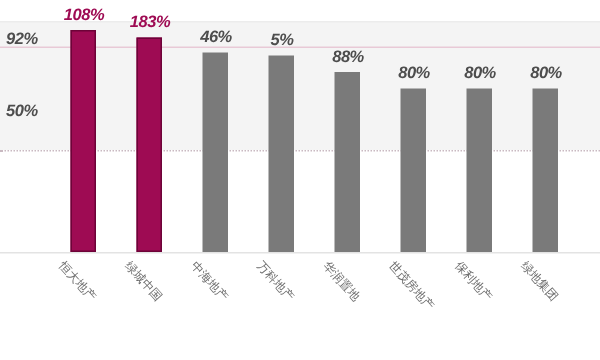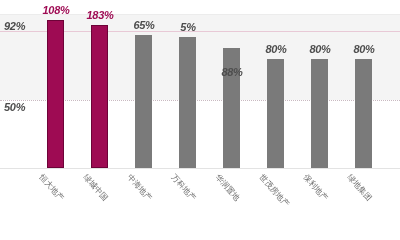--- a/index.html
+++ b/index.html
@@ -68,21 +68,21 @@
     position: absolute;
     left: 4px;
     font-size: 11px;
     font-weight: bold;
     font-style: italic;
     color: #4d4d4d;
     letter-spacing: -0.3px;
     white-space: nowrap;
   }
   .y-label.y100 { top: 20px; }
-  .y-label.y50  { top: 101px; }
+  .y-label.y50  { top: 68px; }
 
   
   .bars {
     position: absolute;
     left: 0px;
     top: 0px;
     width: 400px;
     height: 168px;
     text-align: center;
   }
@@ -166,29 +166,29 @@
       <div class="bar-slot" style="left: 34px;">
         <div class="bar magenta" title="恒大地产 108%" style="height: 148.04px;"></div>
         <div class="bar-value magenta" style="top: 3.96px;">108%</div>
       </div>
       <div class="bar-slot" style="left: 78px;">
         <div class="bar magenta" title="绿城中国 104%" style="height: 142.52px;"></div>
         <div class="bar-value magenta" style="top: 9.48px;">183%</div>
       </div>
       <div class="bar-slot" style="left: 122px;">
         <div class="bar grey" title="中海地产 97%" style="height: 132.86px;"></div>
-        <div class="bar-value grey" style="top: 19.14px;">65%</div>
+        <div class="bar-value grey" style="top: 19.14px;">46%</div>
       </div>
       <div class="bar-slot" style="left: 166px;">
         <div class="bar grey" title="万科地产 96%" style="height: 131.48px;"></div>
         <div class="bar-value grey" style="top: 20.52px;">5%</div>
       </div>
       <div class="bar-slot" style="left: 210px;">
         <div class="bar grey" title="华润置地 88%" style="height: 120.44px;"></div>
-        <div class="bar-value grey" style="top: 31.56px; margin-top: 34px;">88%</div>
+        <div class="bar-value grey" style="top: 31.56px;">88%</div>
       </div>
       <div class="bar-slot" style="left: 254px;">
         <div class="bar grey" title="世茂房地产 80%" style="height: 109.4px;"></div>
         <div class="bar-value grey" style="top: 42.6px;">80%</div>
       </div>
       <div class="bar-slot" style="left: 298px;">
         <div class="bar grey" title="保利地产 80%" style="height: 109.4px;"></div>
         <div class="bar-value grey" style="top: 42.6px;">80%</div>
       </div>
       <div class="bar-slot" style="left: 342px;">

